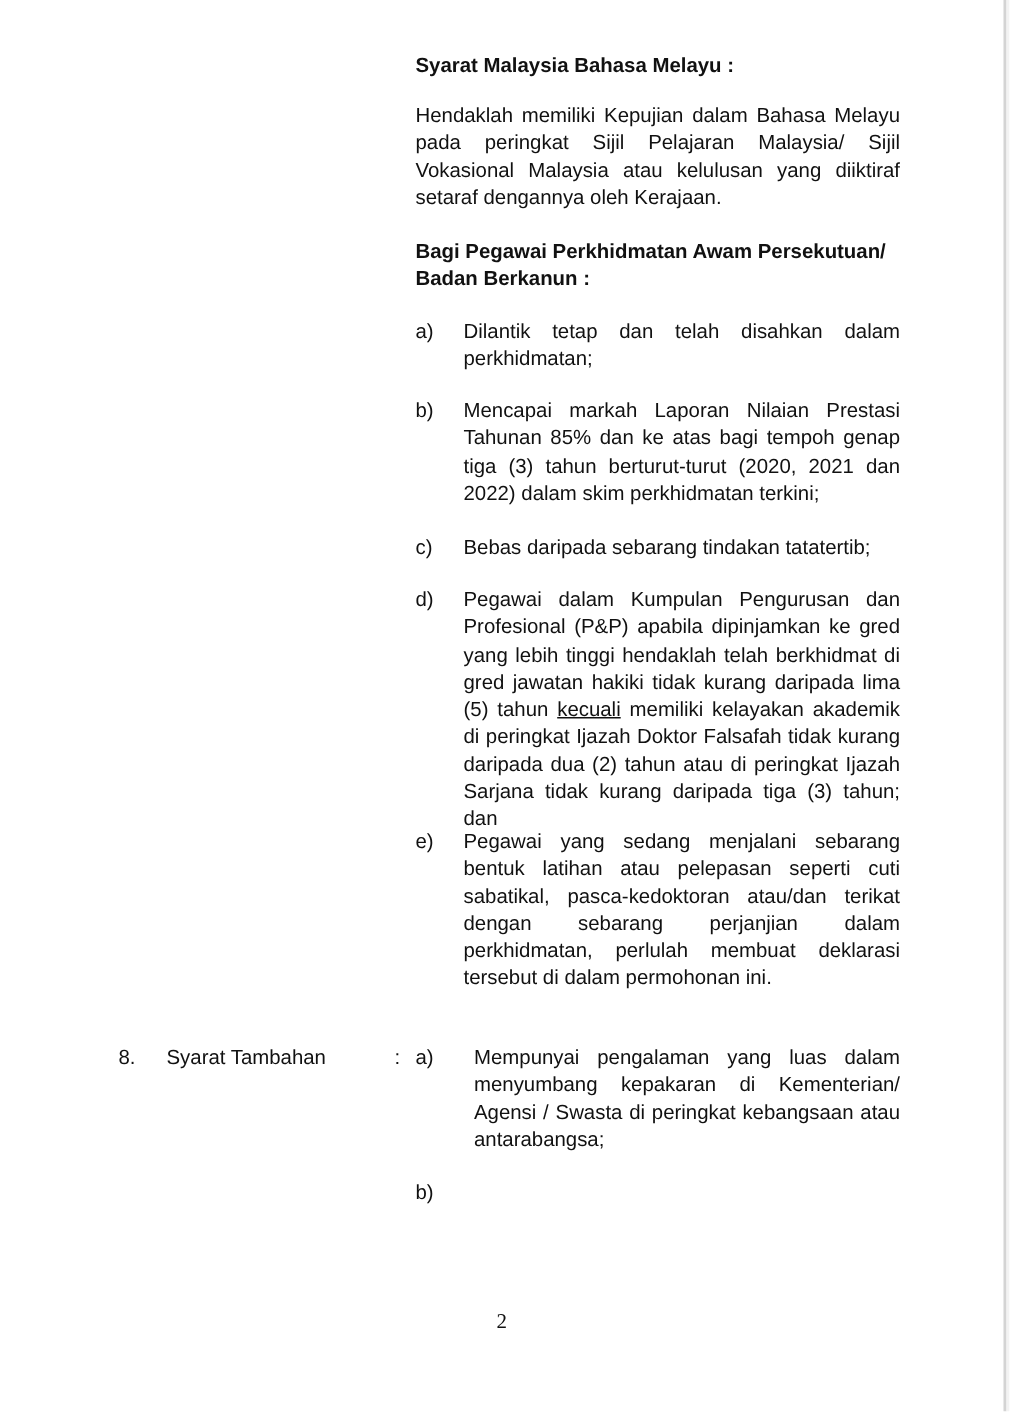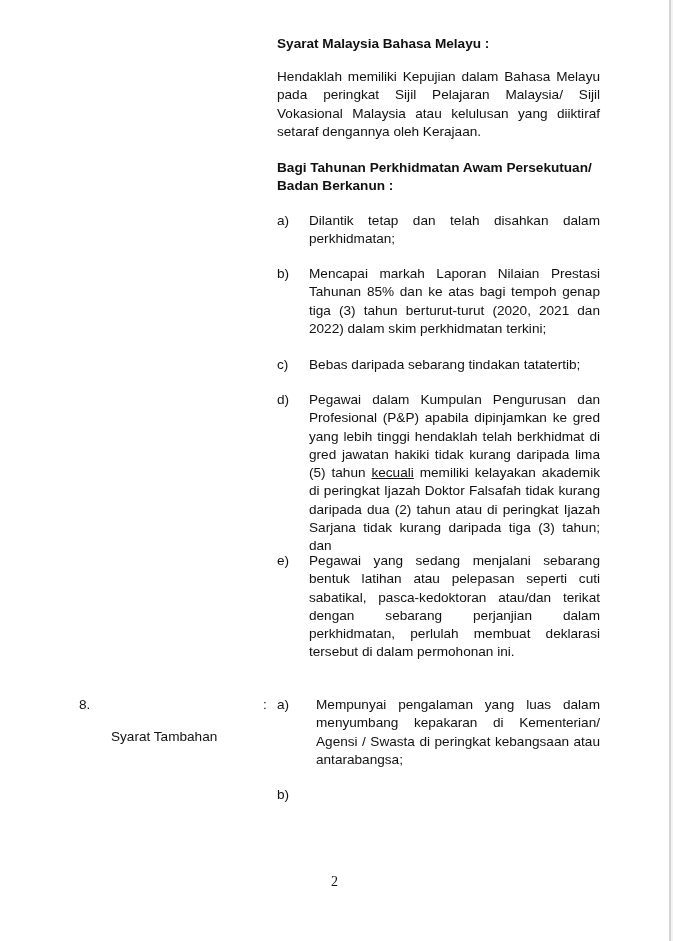--- a/index.html
+++ b/index.html
@@ -22,21 +22,21 @@
 </style>
 </head>
 <body>
 
 <div class="edge-line"></div>
 <div class="edge-fill"></div>
 
 <div class="block col bold" style="top:35px;">Syarat Malaysia Bahasa Melayu :</div>
 <div class="block col justify" style="top:68px;">Hendaklah memiliki Kepujian dalam Bahasa Melayu pada peringkat Sijil Pelajaran Malaysia/ Sijil Vokasional Malaysia atau kelulusan yang diiktiraf setaraf dengannya oleh Kerajaan.</div>
 
-<div class="block col bold" style="top:159px; width:335px;">Bagi Tahunan Perkhidmatan Awam Persekutuan/ Badan Berkanun :</div>
+<div class="block col bold" style="top:159px; width:335px;">Bagi Pegawai Perkhidmatan Awam Persekutuan/ Badan Berkanun :</div>
 
 <div class="item" style="top:212px;">
   <span class="lbl">a)</span>
   <div class="txt">Dilantik tetap dan telah disahkan dalam perkhidmatan;</div>
 </div>
 
 <div class="item" style="top:265px;">
   <span class="lbl">b)</span>
   <div class="txt">Mencapai markah Laporan Nilaian Prestasi Tahunan 85% dan ke atas bagi tempoh genap tiga (3) tahun berturut-turut (2020, 2021 dan 2022) dalam skim perkhidmatan terkini;</div>
 </div>
@@ -50,21 +50,21 @@
   <span class="lbl">d)</span>
   <div class="txt"><span>Pegawai dalam Kumpulan Pengurusan dan Profesional (P&amp;P) apabila dipinjamkan ke gred yang lebih tinggi hendaklah telah berkhidmat di gred jawatan hakiki tidak kurang daripada lima (5) tahun </span><span class="u">kecuali</span><span> memiliki kelayakan akademik di peringkat Ijazah Doktor Falsafah tidak kurang daripada dua (2) tahun atau di peringkat Ijazah Sarjana tidak kurang daripada tiga (3) tahun; dan</span></div>
 </div>
 
 <div class="item" style="top:552px;">
   <span class="lbl">e)</span>
   <div class="txt">Pegawai yang sedang menjalani sebarang bentuk latihan atau pelepasan seperti cuti sabatikal, pasca-kedoktoran atau/dan terikat dengan sebarang perjanjian dalam perkhidmatan, perlulah membuat deklarasi tersebut di dalam permohonan ini.</div>
 </div>
 
 <div class="sec8" style="left:79px;">8.</div>
-<div class="sec8" style="left:111px;margin-top:32px;">Syarat Tambahan</div>
+<div class="sec8" style="left:111px;">Syarat Tambahan</div>
 <div class="sec8" style="left:263px;">:</div>
 
 <div class="item" style="top:696px;">
   <span class="lbl">a)</span>
   <div class="txt" style="margin-left:39px;">Mempunyai pengalaman yang luas dalam menyumbang kepakaran di Kementerian/ Agensi / Swasta di peringkat kebangsaan atau antarabangsa;</div>
 </div>
 
 <div class="item" style="top:786px;">
   <span class="lbl">b)</span>
 </div>

